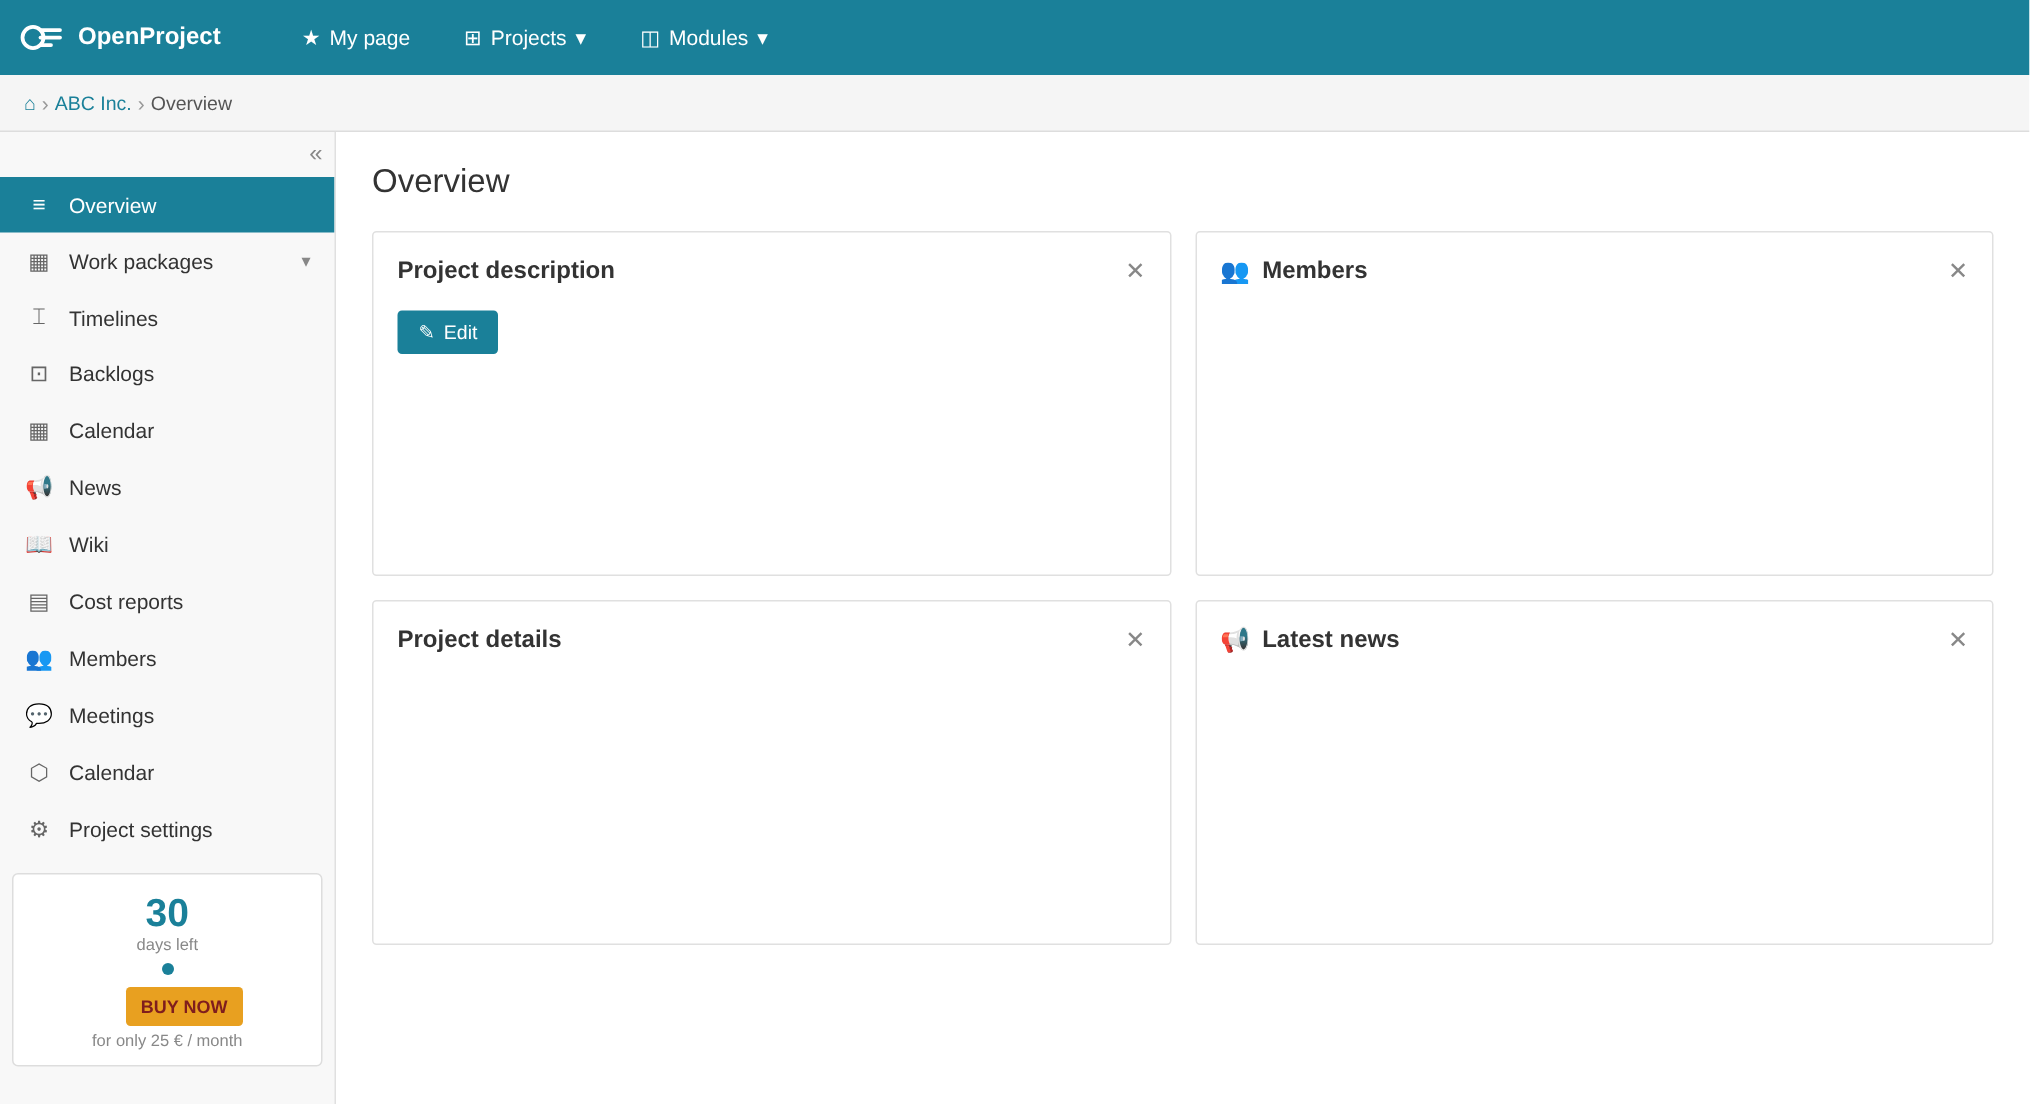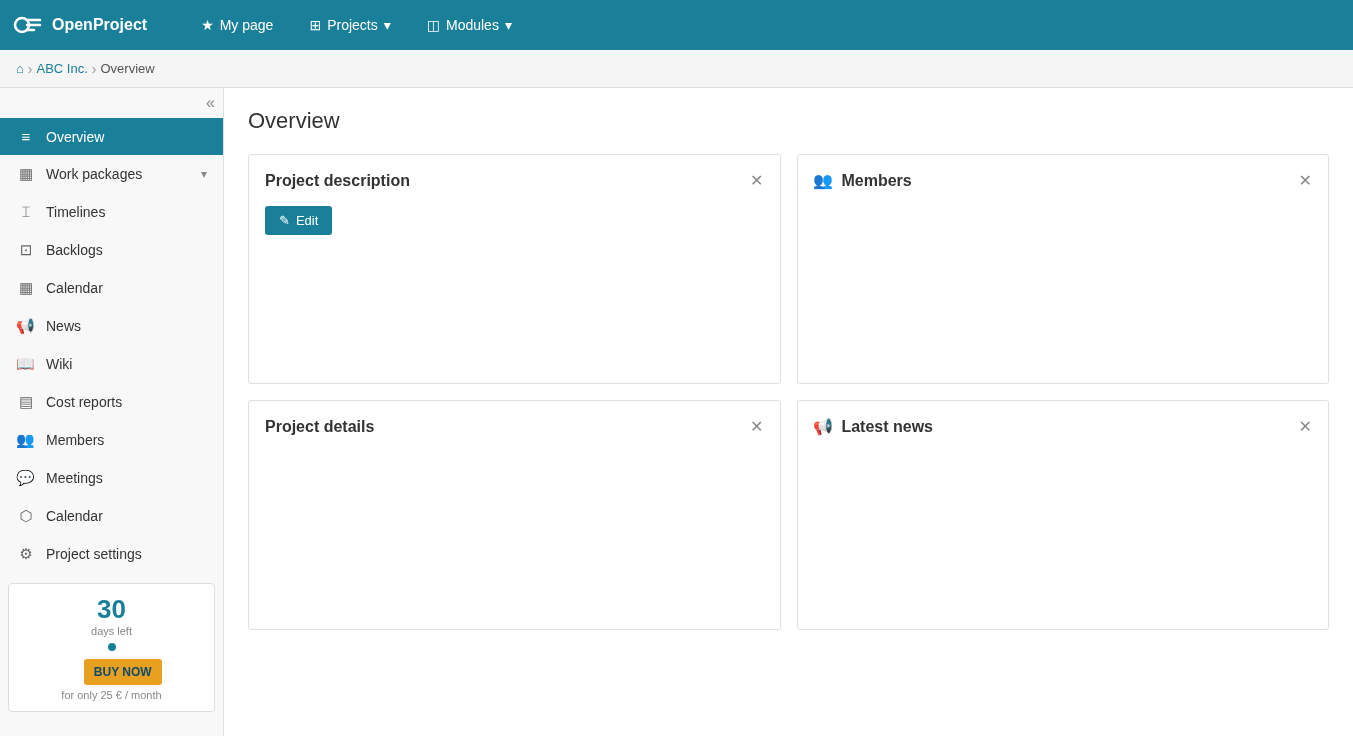--- a/index.html
+++ b/index.html
@@ -140,21 +140,21 @@
       font-size: 26px;
       font-weight: bold;
       color: #1a8099;
     }
     .trial-text {
       font-size: 11px;
       color: #888;
     }
     .buy-now-btn {
       background: #e8a020;
-      color: #0c4a6e;
+      color: #7f1d1d;
       border: none;
       padding: 6px 10px;
       border-radius: 3px;
       cursor: pointer;
       font-size: 12px;
       font-weight: bold;
       white-space: nowrap;
     }
     .trial-left-part {
       display: flex;

